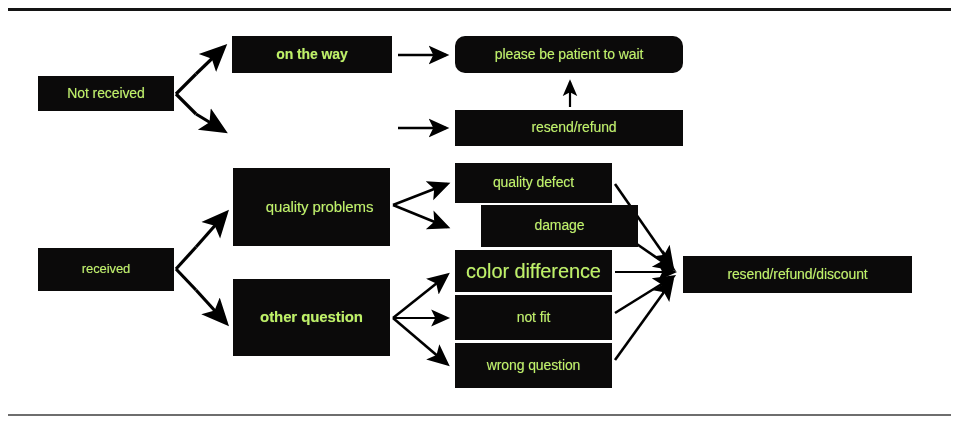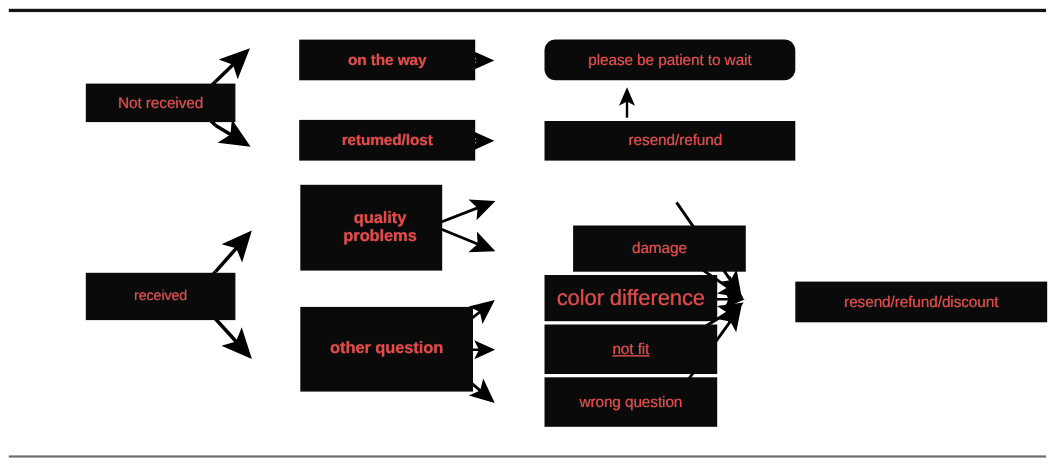--- a/index.html
+++ b/index.html
@@ -22,29 +22,28 @@
     left: 8px;
     width: 943px;
     background: #1b1b1b;
   }
   .rule-top { top: 8px; height: 3px; background: #141414; }
   .rule-bottom { top: 414px; height: 2px; background: #6e6e6e; }
 
   .node {
     position: absolute;
     background: #0b0a0a;
-    color: #ef4444;
+    color: #bef264;
     display: flex;
     align-items: center;
     justify-content: center;
     text-align: center;
     box-sizing: border-box;
     letter-spacing: -0.1px;
     line-height: 1.1;
-    margin-left: 40px;
     -webkit-font-smoothing: antialiased;
   }
   .node span {
     display: block;
     text-shadow: 0 0 1px rgba(255,255,255,0.35);
   }
 
   
   #edges {
     position: absolute;
@@ -139,54 +138,54 @@
   </svg>
 
   <div class="node" style="left:38px; top:76px; width:136px; height:35px; font-size:14px;">
     <span>Not received</span>
   </div>
 
   <div class="node" style="left:232px; top:36px; width:160px; height:37px; font-size:14px; font-weight:bold;">
     <span>on the way</span>
   </div>
 
-  <div class="node" style="left:232px; top:109px; width:160px; height:37px; font-size:14px; font-weight:bold;">
-    <span>retumed/lost</span>
-  </div>
 
   <div class="node" style="left:455px; top:36px; width:228px; height:37px; font-size:14px;border-radius:10px;">
     <span>please be patient to wait</span>
   </div>
 
   <div class="node" style="left:455px; top:110px; width:228px; height:36px; font-size:14px;padding-left:10px;">
     <span>resend/refund</span>
   </div>
 
   <div class="node" style="left:38px; top:248px; width:136px; height:43px; font-size:13px;">
     <span>received</span>
   </div>
 
-  <div class="node" style="left:233px; top:168px; width:129px; height:78px; font-size:15px; font-weight:bold;padding-left:16px;">
+  <div class="node" style="left:233px; top:168px; width:157px; height:78px; font-size:15px; font-weight:normal;padding-left:16px;">
     <span>quality problems</span>
   </div>
 
   <div class="node" style="left:233px; top:279px; width:157px; height:77px; font-size:15px; font-weight:bold;text-align:right;">
     <span>other question</span>
   </div>
 
+  <div class="node" style="left:455px; top:163px; width:157px; height:40px; font-size:14px;">
+    <span>quality defect</span>
+  </div>
 
   <div class="node" style="left:481px; top:205px; width:157px; height:42px; font-size:14px;">
     <span>damage</span>
   </div>
 
   <div class="node" style="left:455px; top:250px; width:157px; height:42px; font-size:20px;">
     <span>color difference</span>
   </div>
 
-  <div class="node" style="left:455px; top:295px; width:157px; height:45px; font-size:14px;text-decoration:underline;">
+  <div class="node" style="left:455px; top:295px; width:157px; height:45px; font-size:14px;">
     <span>not fit</span>
   </div>
 
   <div class="node" style="left:455px; top:343px; width:157px; height:45px; font-size:14px;">
     <span>wrong question</span>
   </div>
 
   <div class="node" style="left:683px; top:256px; width:229px; height:37px; font-size:14px;">
     <span>resend/refund/discount</span>
   </div>

